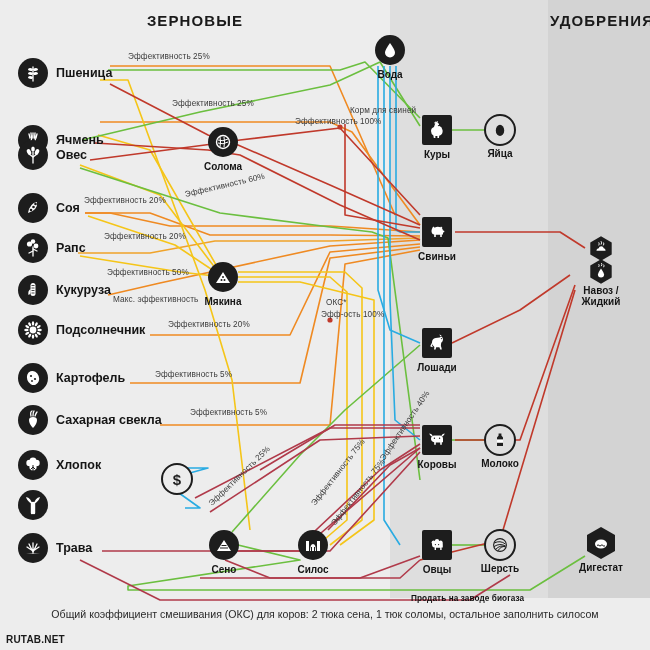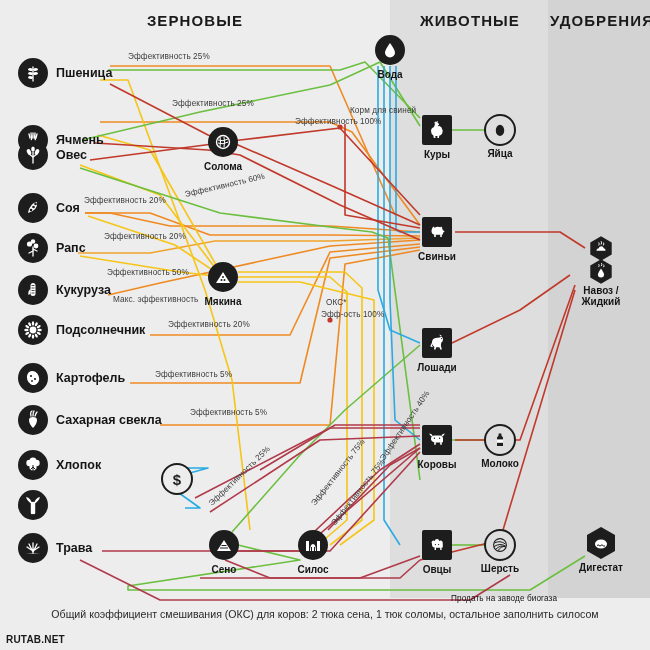--- a/index.html
+++ b/index.html
@@ -52,21 +52,21 @@
   
   .crop{position:absolute;transform:translateY(-50%);display:flex;align-items:center;gap:8px;}
   .crop .disc{width:30px;height:30px;flex:0 0 30px;}
   .crop .name{font-size:12.5px;font-weight:bold;color:#151515;white-space:nowrap;}
 
   
   .ann{
     position:absolute;font-size:8.2px;color:#3b3b3b;white-space:nowrap;
     letter-spacing:.1px;
   }
-  .ann.b{font-weight:normal;color:#111;margin-left:40px;}
+  .ann.b{font-weight:bold;color:#111;}
   .ann.rot{transform-origin:0 50%;}
 
   #caption{
     position:absolute;left:0;top:608px;width:650px;text-align:center;
     font-size:10.6px;color:#2a2a2a;
   }
   #brand{
     position:absolute;left:6px;top:634px;
     font-size:10px;font-weight:bold;color:#1a1a1a;letter-spacing:.2px;
   }
@@ -75,21 +75,20 @@
 <body>
 
 <div id="stage">
 
   <div class="band" id="band-grain"></div>
   <div class="band" id="band-animals"></div>
   <div class="band" id="band-fert"></div>
   <div id="footerbar"></div>
 
   <div class="colhdr" id="hdr-grain">ЗЕРНОВЫЕ</div>
-  <div class="colhdr" id="hdr-animals">ЖИВОТНЫЕ</div>
   <div class="colhdr" id="hdr-fert">УДОБРЕНИЯ</div>
 
   <svg class="layer" viewBox="0 0 650 650">
     <g fill="none" stroke-width="1.6" stroke-linejoin="round" stroke-linecap="butt">
 
       <path d="M110 66 L255 66 L272 66 L330 66 L395 215" stroke="#ef8a22"></path>
       <path d="M100 122 L300 122 L330 122 L352 132 L420 225" stroke="#ef8a22"></path>
       <path d="M85 213 L110 213 L170 226 L330 226 L420 232" stroke="#ef8a22"></path>
       <path d="M85 213 L150 213 L210 235 L330 235 L420 236" stroke="#ef8a22"></path>
       <path d="M78 253 L150 253 L215 241 L330 241 L420 238" stroke="#f0a32a"></path>

